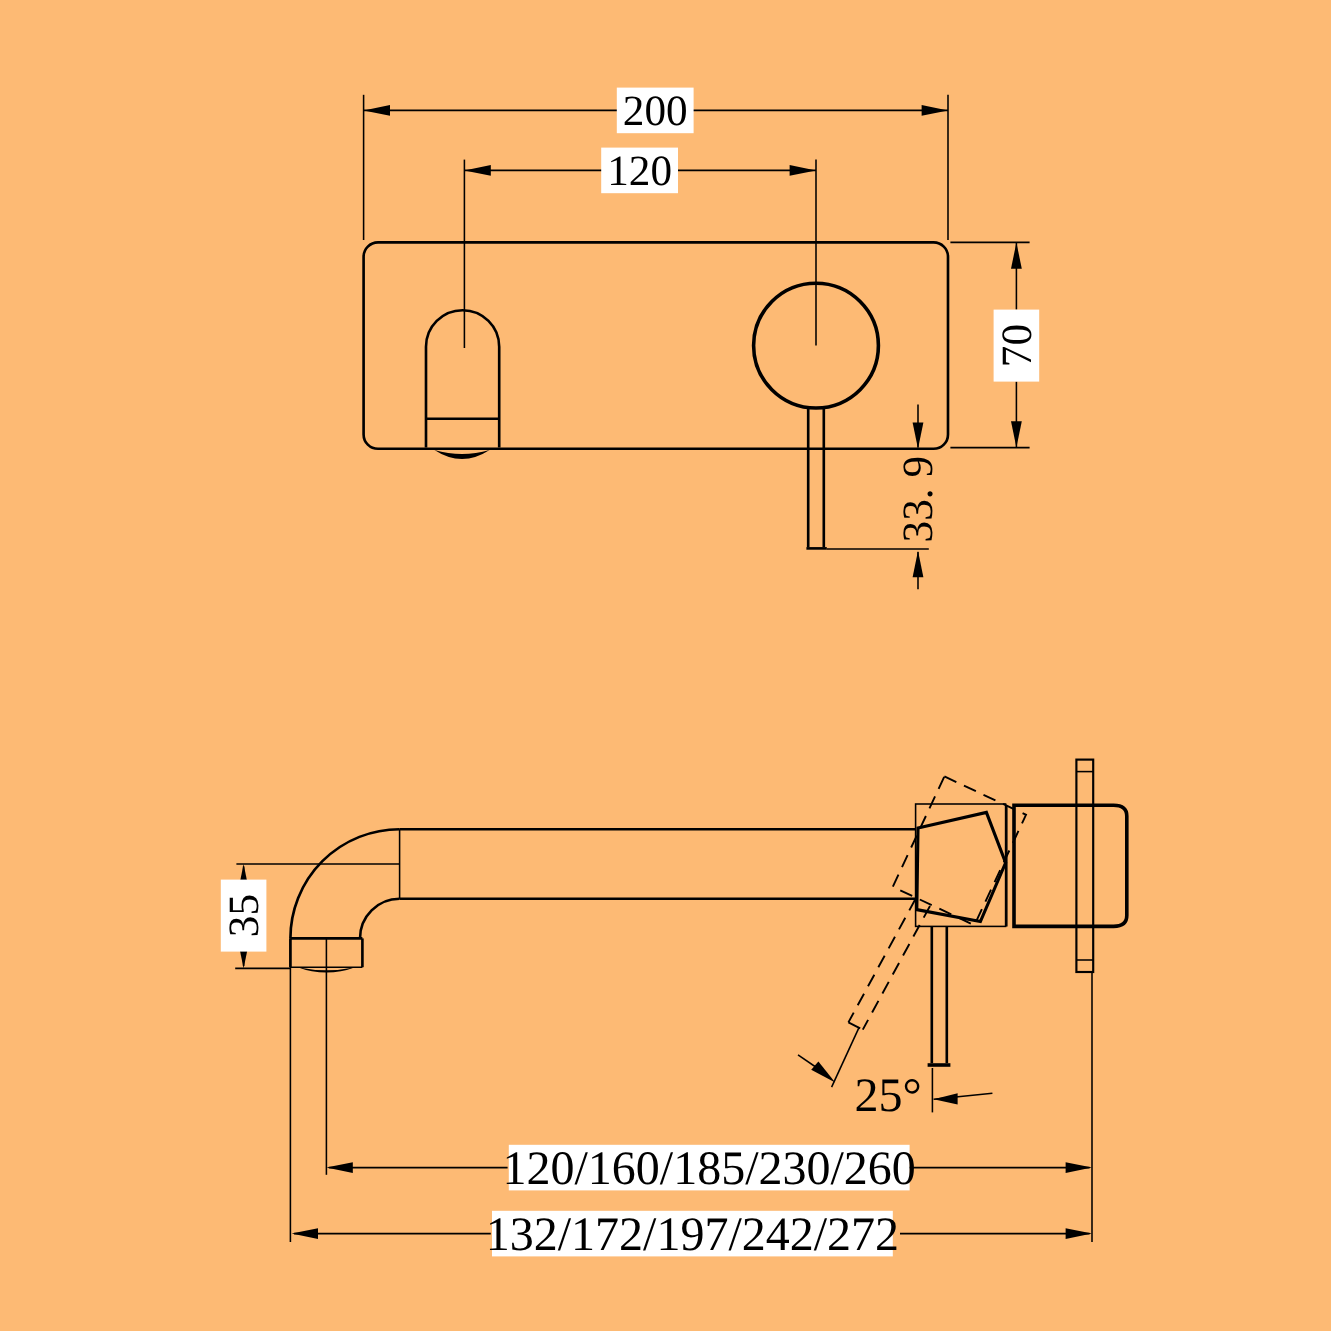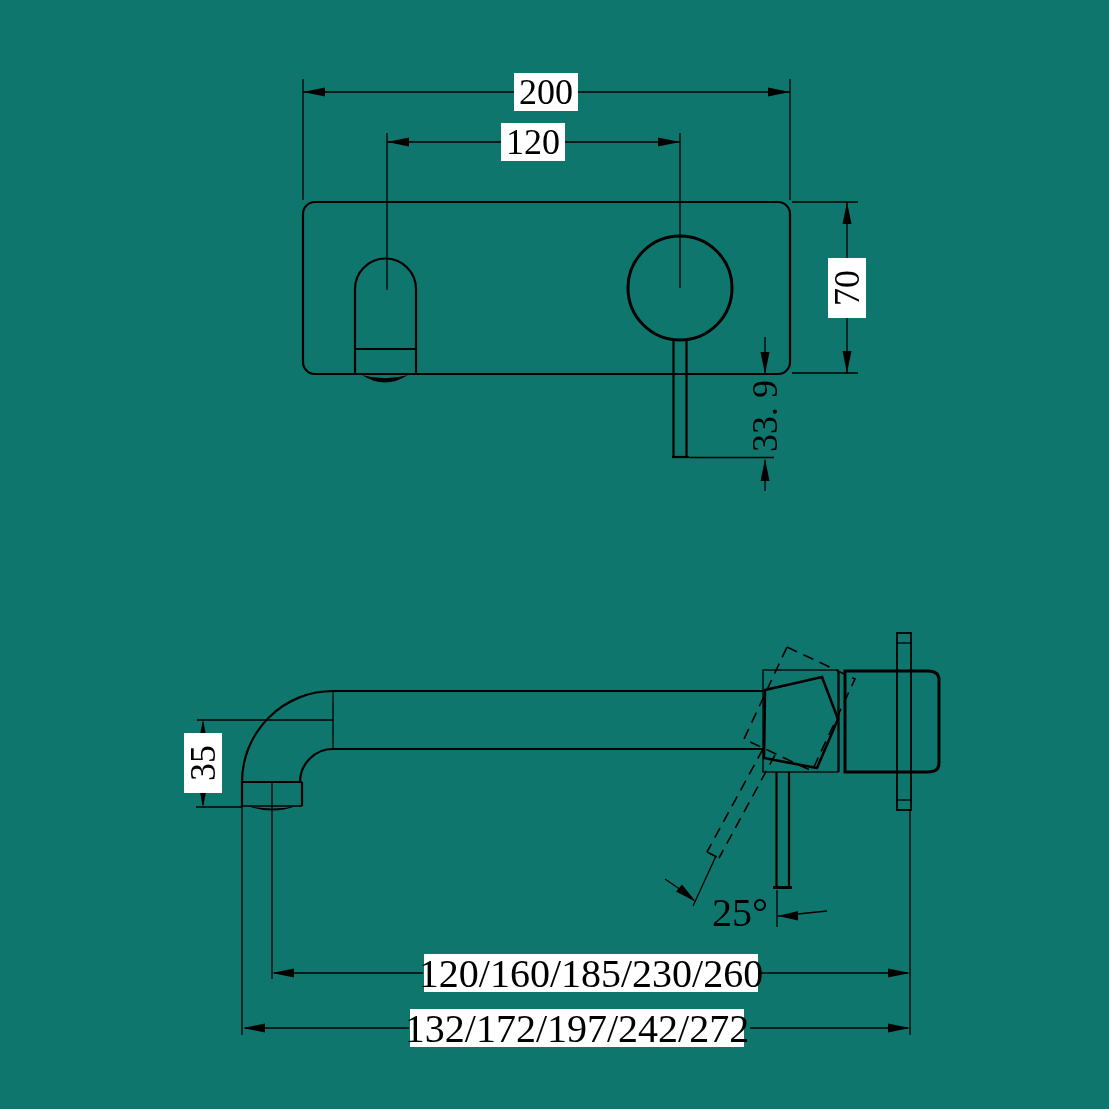--- a/index.html
+++ b/index.html
@@ -1,16 +1,16 @@
 <!DOCTYPE html>
 <html><head>
 <meta charset="utf-8">
 <style>
   html,body{margin:0;padding:0;background:#ffffff;}
-  .stage{width:1109px;height:1109px;background:#0f766e;position:relative;overflow:hidden;}
+  .stage{width:1109px;height:1109px;background:#fdba74;position:relative;overflow:hidden;}
   svg{display:block;}
   text{font-family:"Liberation Serif","DejaVu Serif",serif;fill:#000;}
   .dim-txt{font-size:36px;}
   .dim-txt-lg{font-size:40px;}
   .thin{stroke:#000;stroke-width:1.3;fill:none;}
   .med{stroke:#000;stroke-width:2.2;fill:none;}
   .thick{stroke:#000;stroke-width:3;fill:none;}
   .dashed{stroke:#000;stroke-width:1.6;fill:none;stroke-dasharray:11 7;}
   .arrow{fill:#000;stroke:none;}
   .gap{fill:#fff;stroke:none;}

